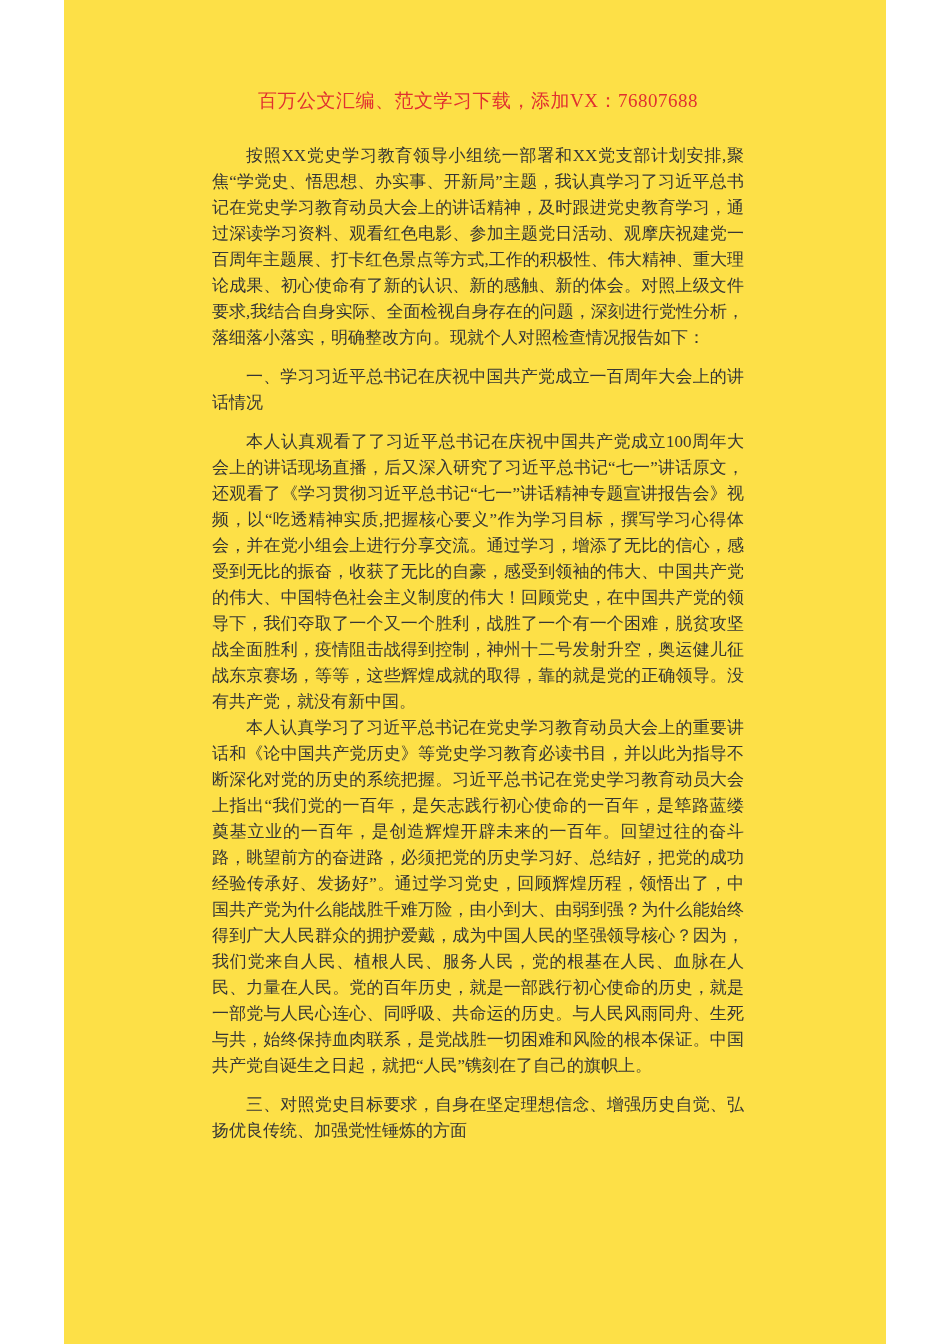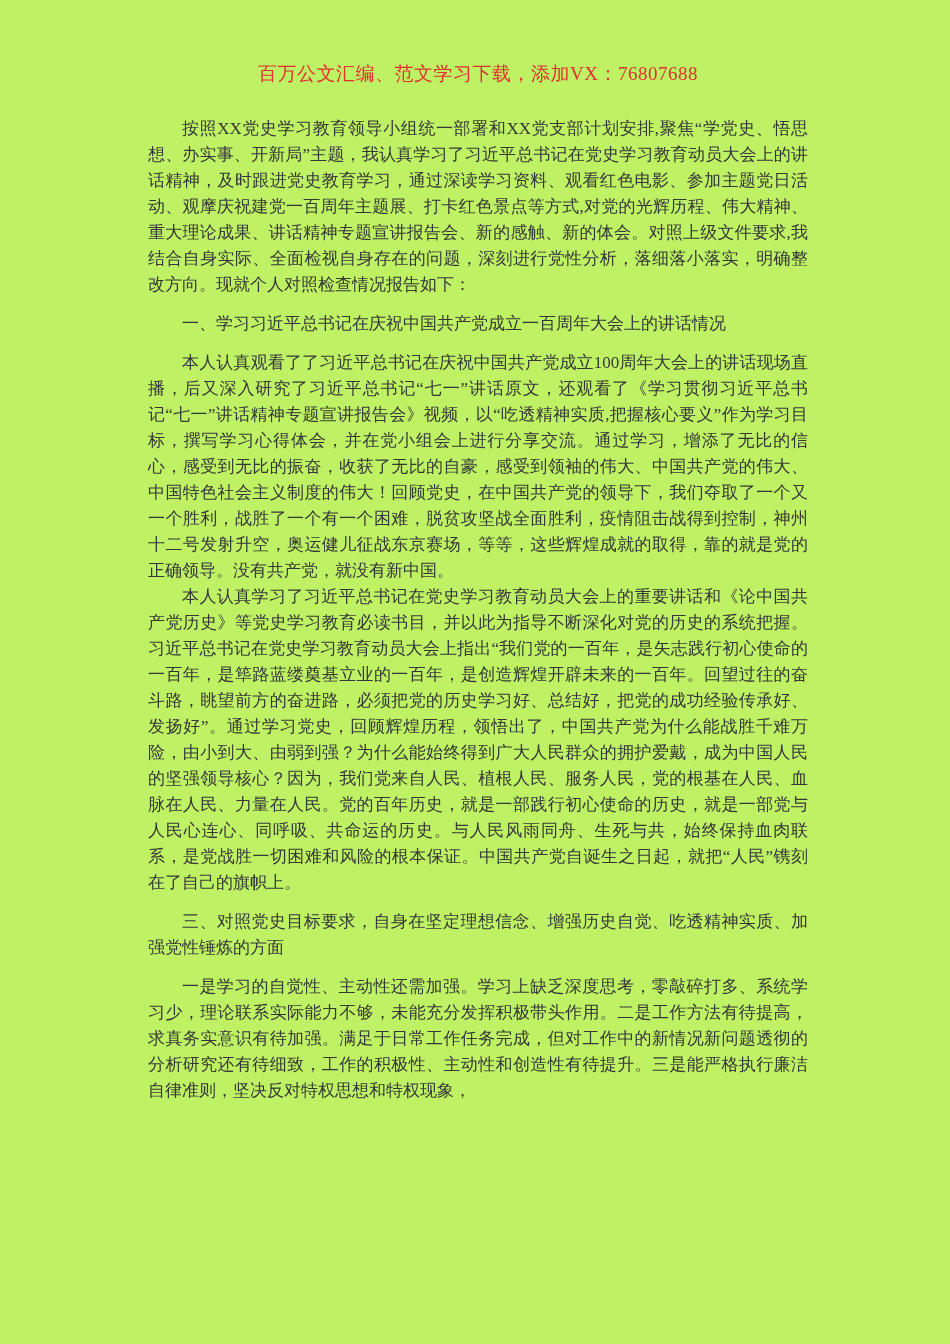--- a/index.html
+++ b/index.html
@@ -2,26 +2,26 @@
 <html><head>
 <meta charset="utf-8">
 <style>
   html, body {
     margin: 0;
     padding: 0;
     background: #ffffff;
   }
   .page {
     position: relative;
-    width: 950px;
+    width: 822px;
     height: 1344px;
     margin: 0 auto;
-    background: #bef264;
+    background: #fde047;
     box-sizing: border-box;
-    padding: 62px 142px 0 148px;
+    padding: 89px 142px 0 148px;
     font-family: "Liberation Serif", "DejaVu Serif", serif;
     color: #363636;
     overflow: hidden;
   }
   .notice {
     text-align: center;
     color: #e03030;
     font-size: 19px;
     line-height: 24px;
     margin: 0 0 30px 0;
@@ -45,26 +45,25 @@
     word-break: break-all;
   }
 </style>
 </head>
 <body>
 
 <div class="page">
 
   <div class="notice">百万公文汇编、范文学习下载，添加VX：76807688</div>
 
-  <p class="para">按照XX党史学习教育领导小组统一部署和XX党支部计划安排,聚焦“学党史、悟思想、办实事、开新局”主题，我认真学习了习近平总书记在党史学习教育动员大会上的讲话精神，及时跟进党史教育学习，通过深读学习资料、观看红色电影、参加主题党日活动、观摩庆祝建党一百周年主题展、打卡红色景点等方式,对党的光辉历程、伟大精神、重大理论成果、讲话精神专题宣讲报告会、新的感触、新的体会。对照上级文件要求,我结合自身实际、全面检视自身存在的问题，深刻进行党性分析，落细落小落实，明确整改方向。现就个人对照检查情况报告如下：</p>
+  <p class="para">按照XX党史学习教育领导小组统一部署和XX党支部计划安排,聚焦“学党史、悟思想、办实事、开新局”主题，我认真学习了习近平总书记在党史学习教育动员大会上的讲话精神，及时跟进党史教育学习，通过深读学习资料、观看红色电影、参加主题党日活动、观摩庆祝建党一百周年主题展、打卡红色景点等方式,工作的积极性、伟大精神、重大理论成果、初心使命有了新的认识、新的感触、新的体会。对照上级文件要求,我结合自身实际、全面检视自身存在的问题，深刻进行党性分析，落细落小落实，明确整改方向。现就个人对照检查情况报告如下：</p>
 
   <p class="heading">一、学习习近平总书记在庆祝中国共产党成立一百周年大会上的讲话情况</p>
 
   <p class="para">本人认真观看了了习近平总书记在庆祝中国共产党成立100周年大会上的讲话现场直播，后又深入研究了习近平总书记“七一”讲话原文，还观看了《学习贯彻习近平总书记“七一”讲话精神专题宣讲报告会》视频，以“吃透精神实质,把握核心要义”作为学习目标，撰写学习心得体会，并在党小组会上进行分享交流。通过学习，增添了无比的信心，感受到无比的振奋，收获了无比的自豪，感受到领袖的伟大、中国共产党的伟大、中国特色社会主义制度的伟大！回顾党史，在中国共产党的领导下，我们夺取了一个又一个胜利，战胜了一个有一个困难，脱贫攻坚战全面胜利，疫情阻击战得到控制，神州十二号发射升空，奥运健儿征战东京赛场，等等，这些辉煌成就的取得，靠的就是党的正确领导。没有共产党，就没有新中国。</p>
 
 
   <p class="para">本人认真学习了习近平总书记在党史学习教育动员大会上的重要讲话和《论中国共产党历史》等党史学习教育必读书目，并以此为指导不断深化对党的历史的系统把握。习近平总书记在党史学习教育动员大会上指出“我们党的一百年，是矢志践行初心使命的一百年，是筚路蓝缕奠基立业的一百年，是创造辉煌开辟未来的一百年。回望过往的奋斗路，眺望前方的奋进路，必须把党的历史学习好、总结好，把党的成功经验传承好、发扬好”。通过学习党史，回顾辉煌历程，领悟出了，中国共产党为什么能战胜千难万险，由小到大、由弱到强？为什么能始终得到广大人民群众的拥护爱戴，成为中国人民的坚强领导核心？因为，我们党来自人民、植根人民、服务人民，党的根基在人民、血脉在人民、力量在人民。党的百年历史，就是一部践行初心使命的历史，就是一部党与人民心连心、同呼吸、共命运的历史。与人民风雨同舟、生死与共，始终保持血肉联系，是党战胜一切困难和风险的根本保证。中国共产党自诞生之日起，就把“人民”镌刻在了自己的旗帜上。</p>
 
-  <p class="heading">三、对照党史目标要求，自身在坚定理想信念、增强历史自觉、吃透精神实质、加强党性锤炼的方面</p>
+  <p class="heading">三、对照党史目标要求，自身在坚定理想信念、增强历史自觉、弘扬优良传统、加强党性锤炼的方面</p>
 
-  <p class="para">一是学习的自觉性、主动性还需加强。学习上缺乏深度思考，零敲碎打多、系统学习少，理论联系实际能力不够，未能充分发挥积极带头作用。二是工作方法有待提高，求真务实意识有待加强。满足于日常工作任务完成，但对工作中的新情况新问题透彻的分析研究还有待细致，工作的积极性、主动性和创造性有待提升。三是能严格执行廉洁自律准则，坚决反对特权思想和特权现象，</p>
 
 </div>
 
 </body></html>

